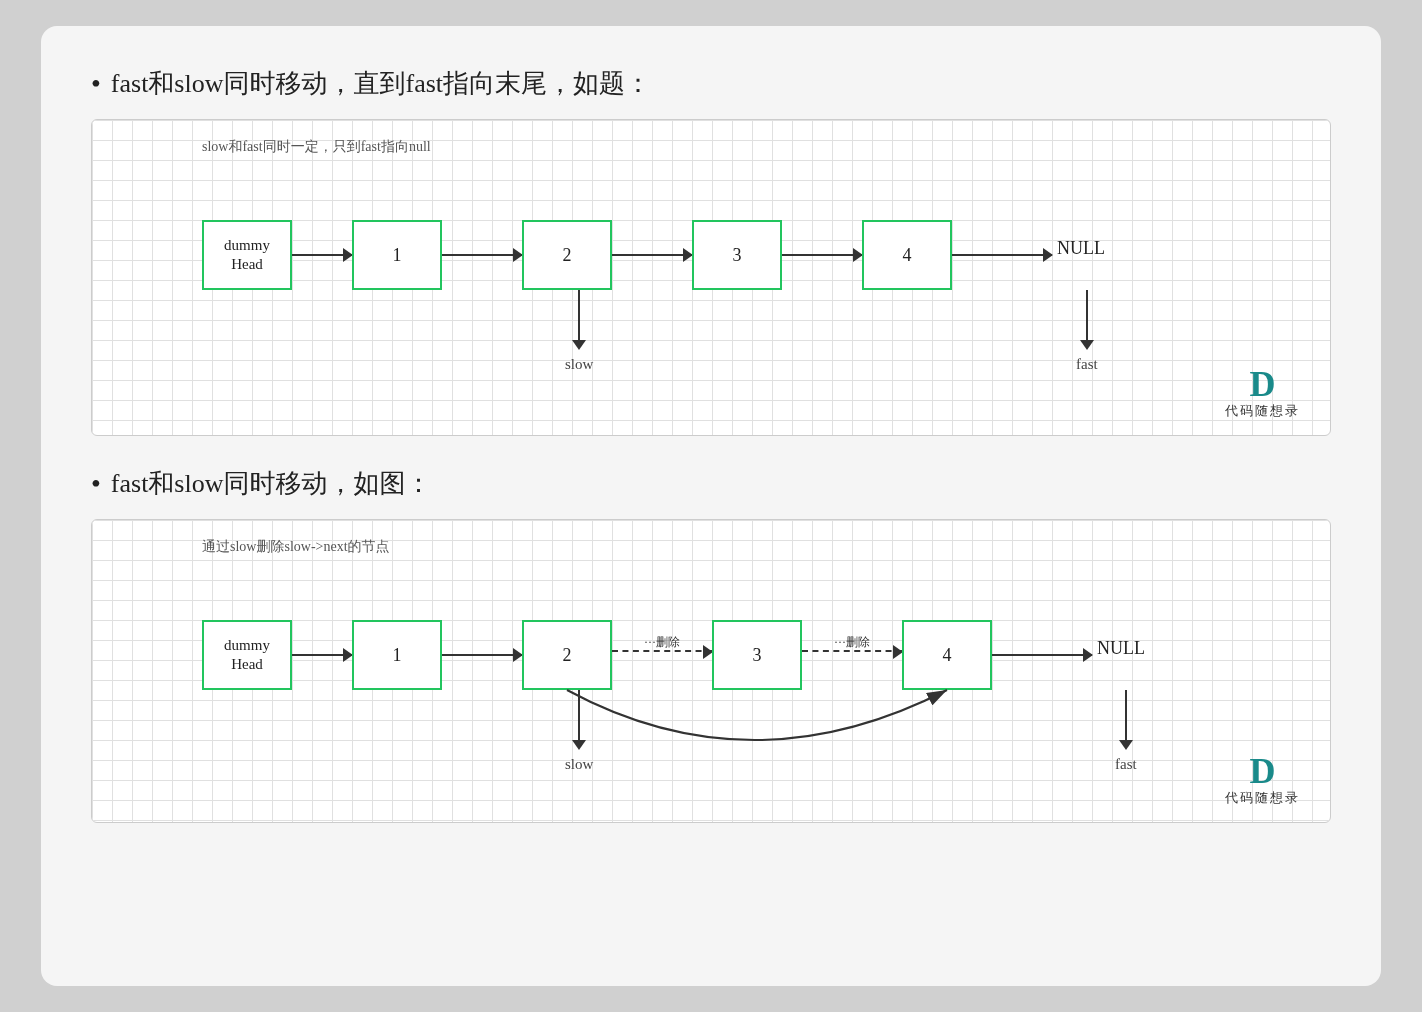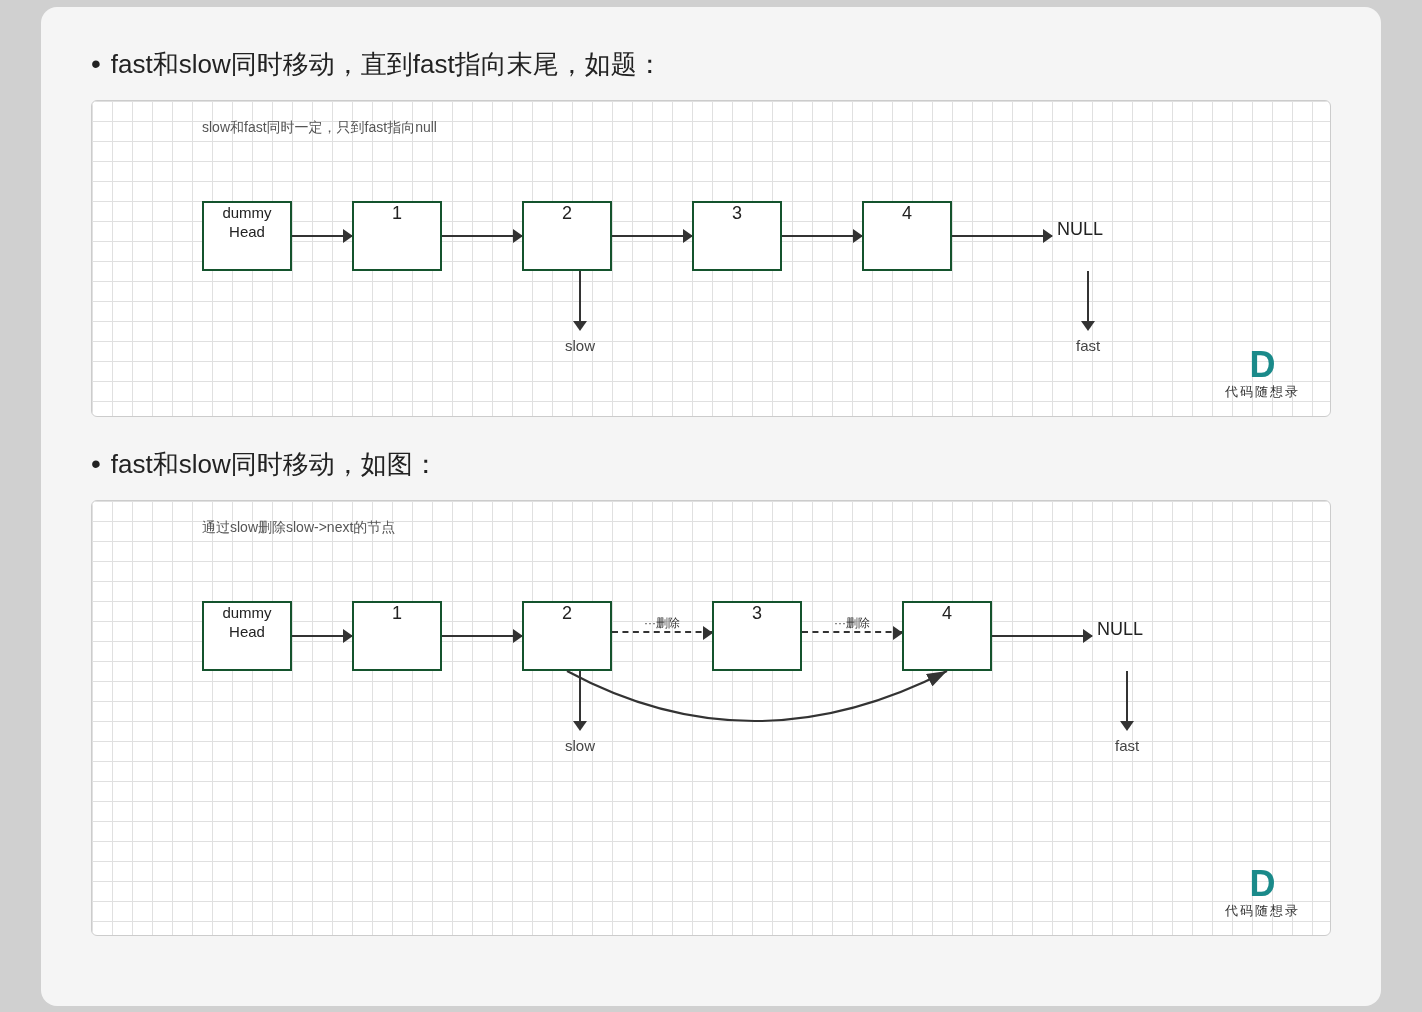--- a/index.html
+++ b/index.html
@@ -14,20 +14,21 @@
     .card {
       background: #f5f5f5;
       border-radius: 16px;
       width: 1340px;
       min-height: 960px;
       padding: 40px 50px;
       position: relative;
     }
     .section {
       margin-bottom: 30px;
+      font-family: Liberation Serif, serif;
     }
     .bullet-title {
       font-size: 26px;
       font-weight: 500;
       color: #222;
       margin-bottom: 18px;
       display: flex;
       align-items: center;
       gap: 10px;
     }
@@ -52,24 +53,24 @@
         linear-gradient(to right, #e0e0e0 1px, transparent 1px),
         linear-gradient(to bottom, #e0e0e0 1px, transparent 1px);
       background-size: 20px 20px;
     }
     .diagram-content {
       position: absolute;
       top: 0; left: 0; right: 0; bottom: 0;
     }
     .node-box {
       position: absolute;
-      border: 2px solid #14532d;
+      border: 2px solid #22c55e;
       background: white;
       display: flex;
-      align-items: flex-start;
+      align-items: center;
       justify-content: center;
       font-size: 18px;
       font-weight: 400;
       color: #222;
     }
     .label-text {
       position: absolute;
       font-size: 13px;
       color: #555;
     }
@@ -174,21 +175,21 @@
           <div class="brand-d">D</div>
           <div class="brand-text">代码随想录</div>
         </div>
 
       </div>
     </div>
   </div>
 
   <div class="section">
     <div class="bullet-title">fast和slow同时移动，如图：</div>
-    <div class="diagram-box" style="height:436px;padding-left:9px;">
+    <div class="diagram-box" style="height:304px;padding-left:9px;">
       <div class="grid-bg"></div>
       <div class="diagram-content">
 
         <div class="label-text" style="top:18px; left:110px; font-size:14px; color:#555;">通过slow删除slow-&gt;next的节点</div>
 
         <div class="node-box" style="left:110px; top:100px; width:90px; height:70px; font-size:15px; text-align:center; line-height:1.3;">
           <span>dummy<br>Head</span>
         </div>
 
         <div style="position:absolute; left:200px; top:134px; width:60px; height:2px;">

